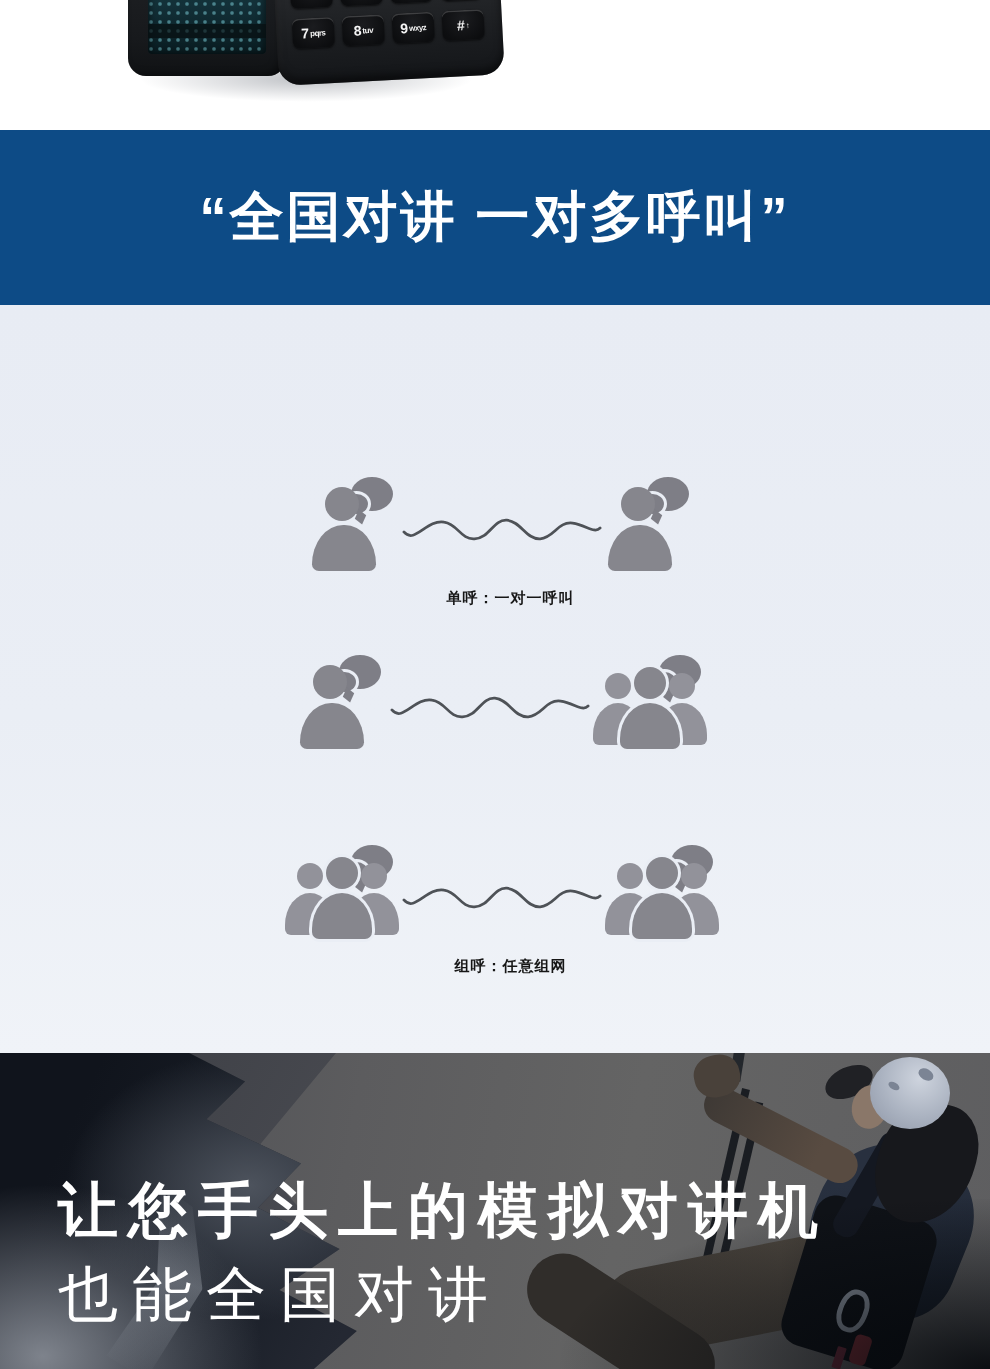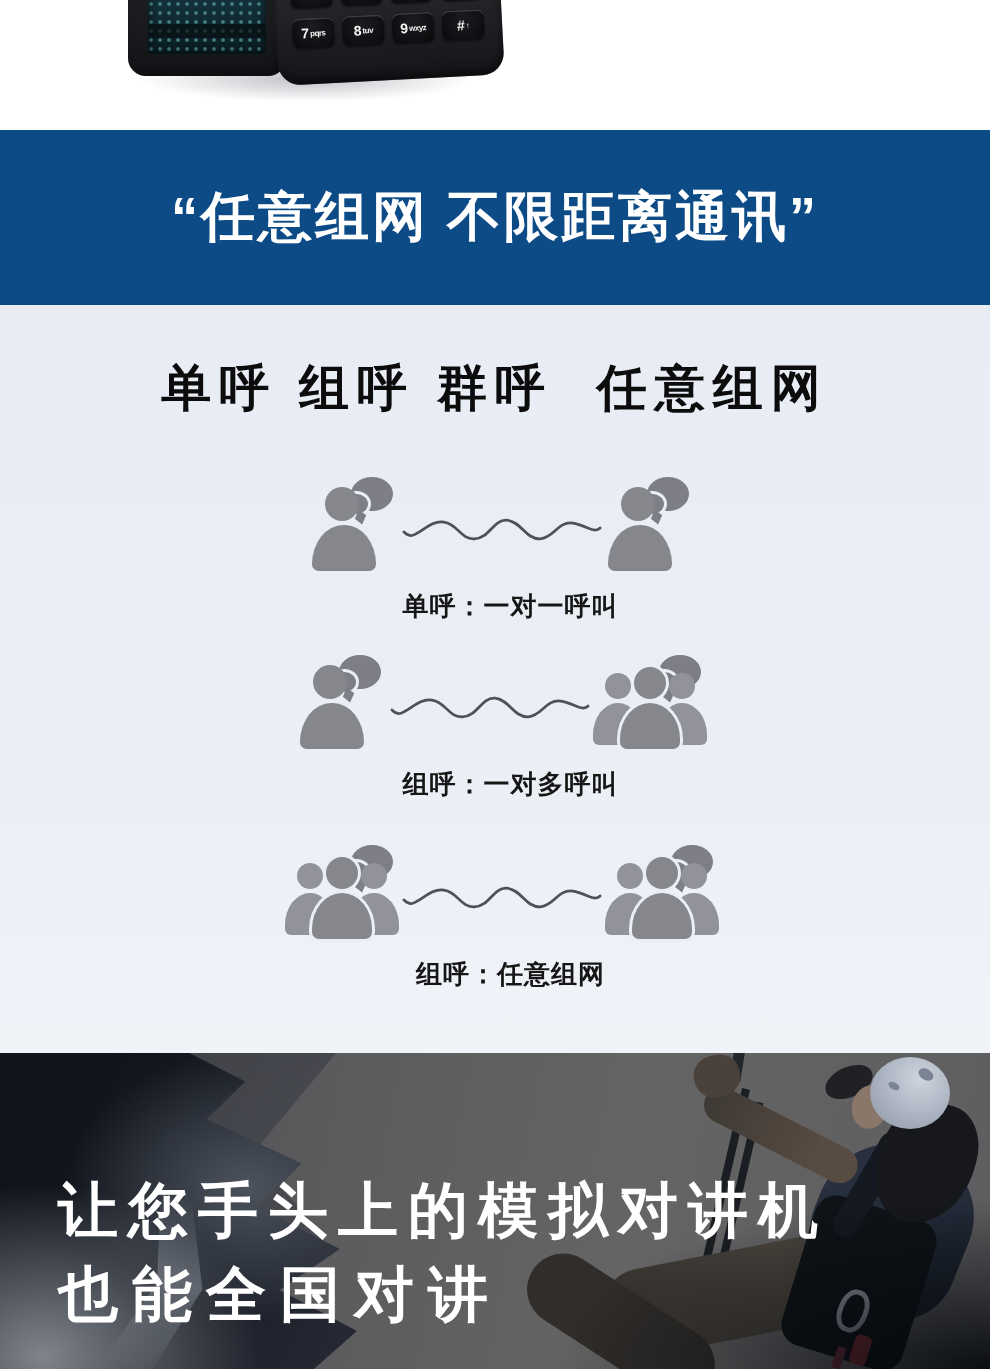--- a/index.html
+++ b/index.html
@@ -48,21 +48,21 @@
   
   .features { position:absolute; top:305px; left:0; width:990px; height:748px;
     background:linear-gradient(180deg,#e8ecf4 0%,#eaeef5 55%,#f0f3f8 100%); }
   .f-title { position:absolute; top:50px; left:0; width:100%; text-align:center;
     font-size:50px; font-weight:700; color:#0c0c0c; letter-spacing:8px; white-space:pre; }
 
   .call-block { position:absolute; left:0; width:100%; }
   .cb-1 { top:172px; } .cb-2 { top:350px; } .cb-3 { top:540px; }
   .icons-line { display:flex; justify-content:center; align-items:flex-start; padding-left:14px; }
   .wave-wrap { width:206px; margin-top:30px; }
-  .caption { text-align:center; font-size:26px; font-weight:700; color:#161616; letter-spacing:1px; margin-top:14px;padding-left:31px; }
+  .caption { text-align:center; font-size:15px; font-weight:700; color:#161616; letter-spacing:1px; margin-top:14px;padding-left:31px; }
 
   
   .icon { position:relative; width:90px; height:98px; flex:0 0 auto; }
   .icon.group { width:114px; }
   .icon span { position:absolute; display:block; }
   .head { left:16px; top:10px; width:34px; height:34px; border-radius:50%; background:var(--icon); }
   .body { left:3px; top:48px; width:64px; height:46px; background:var(--icon);
     border-radius:32px 32px 7px 7px / 40px 40px 7px 7px; }
   .bub-big { left:42px; top:0; width:42px; height:34px; border-radius:50%; background:var(--bubble); }
   .bub-small { left:36px; top:17px; width:23px; height:20px; border-radius:50%; background:var(--bubble);
@@ -118,21 +118,21 @@
     background:linear-gradient(100deg,#34312e 0%,#4b453e 55%,#3b3732 100%); transform:rotate(-11deg); }
   .shin   { left:516px; top:238px; width:210px; height:72px; border-radius:42px; background:#302d2a; transform:rotate(33deg); }
   .harness{ left:796px; top:152px; width:126px; height:156px; border-radius:22px; background:#0f1217; transform:rotate(17deg); }
   .carabiner { left:838px; top:236px; width:30px; height:44px; border:5px solid #8e96a2; border-radius:46%;
     background:transparent; transform:rotate(22deg); }
   .gear-red  { left:852px; top:282px; width:17px; height:30px; border-radius:5px; background:#7e3038; transform:rotate(18deg);
     box-shadow:-18px 14px 0 -4px #6c2c3c; }
   .shade-br { right:0; bottom:0; width:430px; height:170px;
     background:radial-gradient(ellipse at 100% 100%, rgba(4,7,11,.92) 0%, rgba(4,7,11,0) 72%); }
   .hero-line1 { position:absolute; left:58px; top:118px; color:#ffffff; font-size:60px; font-weight:700; letter-spacing:10px; white-space:pre; }
-  .hero-line2 { position:absolute; left:58px; top:202px; color:#ffffff; font-size:60px; font-weight:700; letter-spacing:14px; white-space:pre; }
+  .hero-line2 { position:absolute; left:58px; top:202px; color:#ffffff; font-size:60px; font-weight:400; letter-spacing:14px; white-space:pre; }
 </style>
 </head>
 <body>
 
 <div class="page">
 
   <div class="top-strip">
     <div class="dev-shadow"></div>
     <div class="dev-left">
       <div class="dev-left-window"></div>
@@ -162,25 +162,24 @@
           </div>
         <div class="key">
             <span class="k-d">#</span>
             <span class="k-s">↑</span>
           </div>
       </div>
     </div>
   </div>
 
   <div class="banner">
-    <div class="banner-headline">“任意组网 不限距离通讯”</div>
+    <div class="banner-headline">“全国对讲 一对多呼叫”</div>
   </div>
 
   <div class="features">
-    <div class="f-title">单呼 组呼 群呼  任意组网</div>
 
     <div class="call-block cb-1">
       <div class="icons-line">
         <div class="icon single">
           <span class="bub-big"></span>
             <span class="bub-small"></span>
             <span class="bub-tail"></span>
           <span class="head"></span>
             <span class="body"></span>
         </div>
@@ -219,21 +218,20 @@
             <span class="bub-small"></span>
             <span class="bub-tail"></span>
           <span class="g-head gl"></span>
             <span class="g-body gl-b"></span>
           <span class="g-head gr"></span>
             <span class="g-body gr-b"></span>
           <span class="gc"></span>
             <span class="gc-b"></span>
         </div>
       </div>
-      <div class="caption">组呼：一对多呼叫</div>
     </div>
 
     <div class="call-block cb-3">
       <div class="icons-line">
         <div class="icon group">
           <span class="bub-big"></span>
             <span class="bub-small"></span>
             <span class="bub-tail"></span>
           <span class="g-head gl"></span>
             <span class="g-body gl-b"></span>

